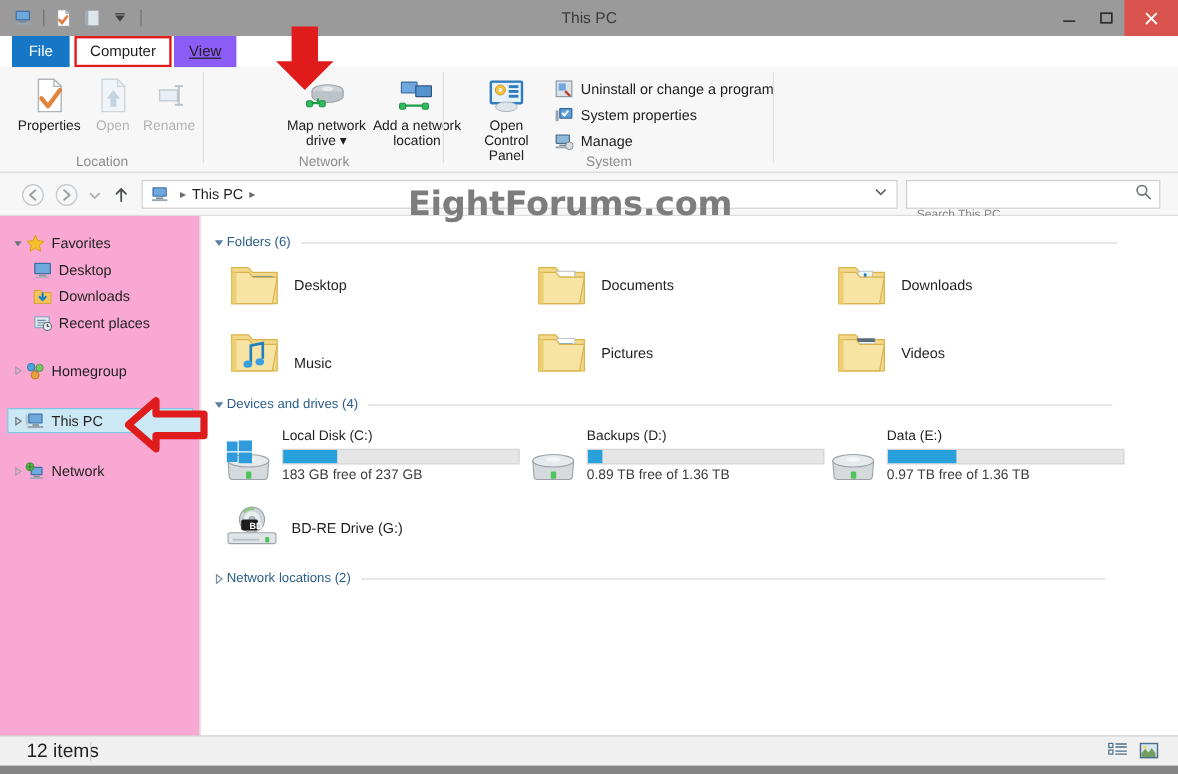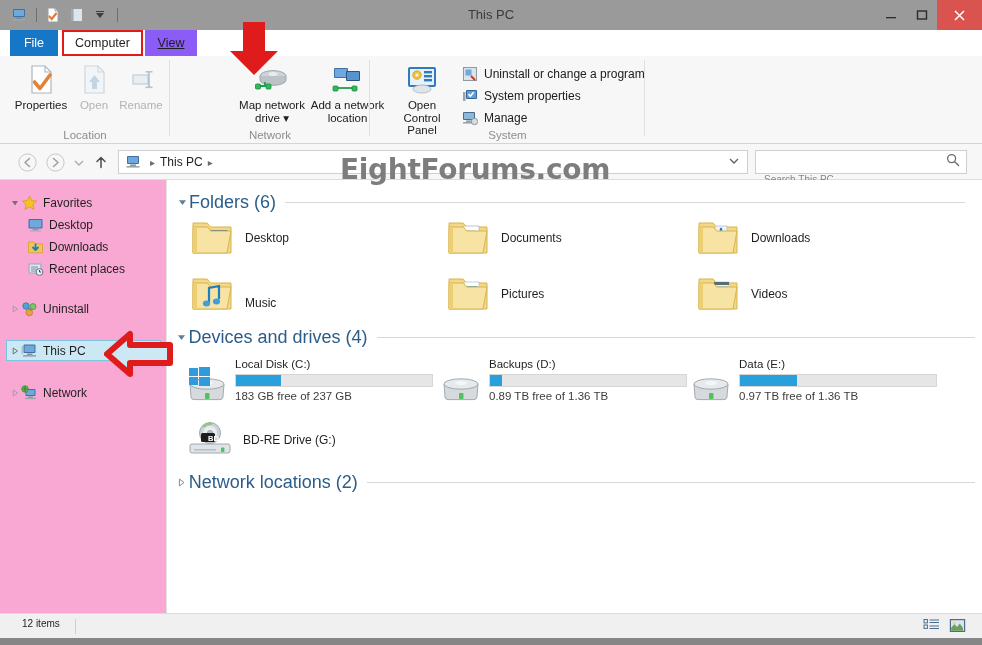--- a/index.html
+++ b/index.html
@@ -119,38 +119,38 @@
     overflow:hidden;
   }
   .content{
     position:absolute;left:167px;top:180px;width:815px;height:433px;
     background:#fff;overflow:hidden;
   }
   .statusbar{
     position:absolute;left:0;top:613px;width:982px;height:25px;
     background:#f0f0f0;border-top:1px solid #dcdcdc;box-sizing:border-box;
   }
-  .status-text{position:absolute;left:22px;top:4px;font-size:10px;color:#1f1f1f;}
+  .status-text{position:absolute;left:22px;top:4px;font-size:16px;color:#1f1f1f;}
   .status-div{position:absolute;left:75px;top:5px;width:1px;height:15px;background:#cfcfcf;}
   .viewbtns{position:absolute;right:16px;top:4px;display:flex;gap:9px;align-items:center;}
   
   .navitem{
     position:absolute;left:0;height:21px;display:flex;align-items:center;
     font-size:12px;color:#1f1f1f;white-space:nowrap;
   }
   .navitem .chev{width:13px;flex:none;display:flex;align-items:center;justify-content:center;}
   .navitem .nico{width:17px;height:16px;flex:none;margin-right:5px;display:block;}
   .navsel{
     position:absolute;left:6px;width:155px;height:21px;
     background:#cce8f4;border:1px solid #7ec4e0;box-sizing:border-box;
   }
   
   .ghead{position:absolute;height:20px;display:flex;align-items:center;}
   .ghead .gtri{width:14px;display:flex;align-items:center;justify-content:center;}
-  .ghead .gtxt{font-size:18px;color:#2b5d8b;white-space:nowrap;}
+  .ghead .gtxt{font-size:11px;color:#2b5d8b;white-space:nowrap;}
   .ghead .gline{height:1px;background:#d8d8d8;margin-left:9px;}
   .tile{position:absolute;display:flex;align-items:flex-start;}
   .tile .ticon{width:48px;height:48px;flex:none;display:flex;align-items:center;justify-content:center;}
   .tile .tlabel{font-size:12px;color:#1f1f1f;margin-left:8px;}
   .drive{position:absolute;width:250px;height:48px;}
   .drive .dico{position:absolute;left:0;top:6px;width:44px;height:40px;}
   .drive .dname{position:absolute;left:50px;top:0px;font-size:11.5px;color:#1f1f1f;}
   .drive .dbar{position:absolute;left:50px;top:16px;width:198px;height:13px;background:#e6e6e6;border:1px solid #d6d6d6;box-sizing:border-box;}
   .drive .dfill{height:100%;background:#28a0db;}
   .drive .dfree{position:absolute;left:50px;top:32px;font-size:11.5px;color:#3c3c3c;}
@@ -487,21 +487,21 @@
           </svg>
       </span>
       <span class="nico">
         <svg width="17" height="16" viewBox="0 0 17 16">
           <circle cx="5" cy="5" r="3.2" fill="#4fa3d8" stroke="#2b79ad" stroke-width="0.8"></circle>
           <circle cx="12" cy="5.6" r="3" fill="#7dc46a" stroke="#4e9440" stroke-width="0.8"></circle>
           <circle cx="8.3" cy="11.5" r="3.3" fill="#e8a13c" stroke="#b97a1d" stroke-width="0.8"></circle>
           <path d="M6.5 6.5 L10 8.5 M10.6 7.6 L9.6 9.4" stroke="#6f7d87" stroke-width="1"></path>
         </svg>
       </span>
-      <span>Uninstall</span>
+      <span>Homegroup</span>
     </div>
 
     <div class="navitem" style="top:160px;padding-left:8px;">
       <span class="chev">
         <svg width="8" height="8" viewBox="0 0 8 8">
             <path d="M2.2 1 L6.5 4 L2.2 7 Z" fill="none" stroke="#6d7479" stroke-width="1"></path>
           </svg>
       </span>
       <span class="nico">
         <svg width="17" height="16" viewBox="0 0 17 16">

